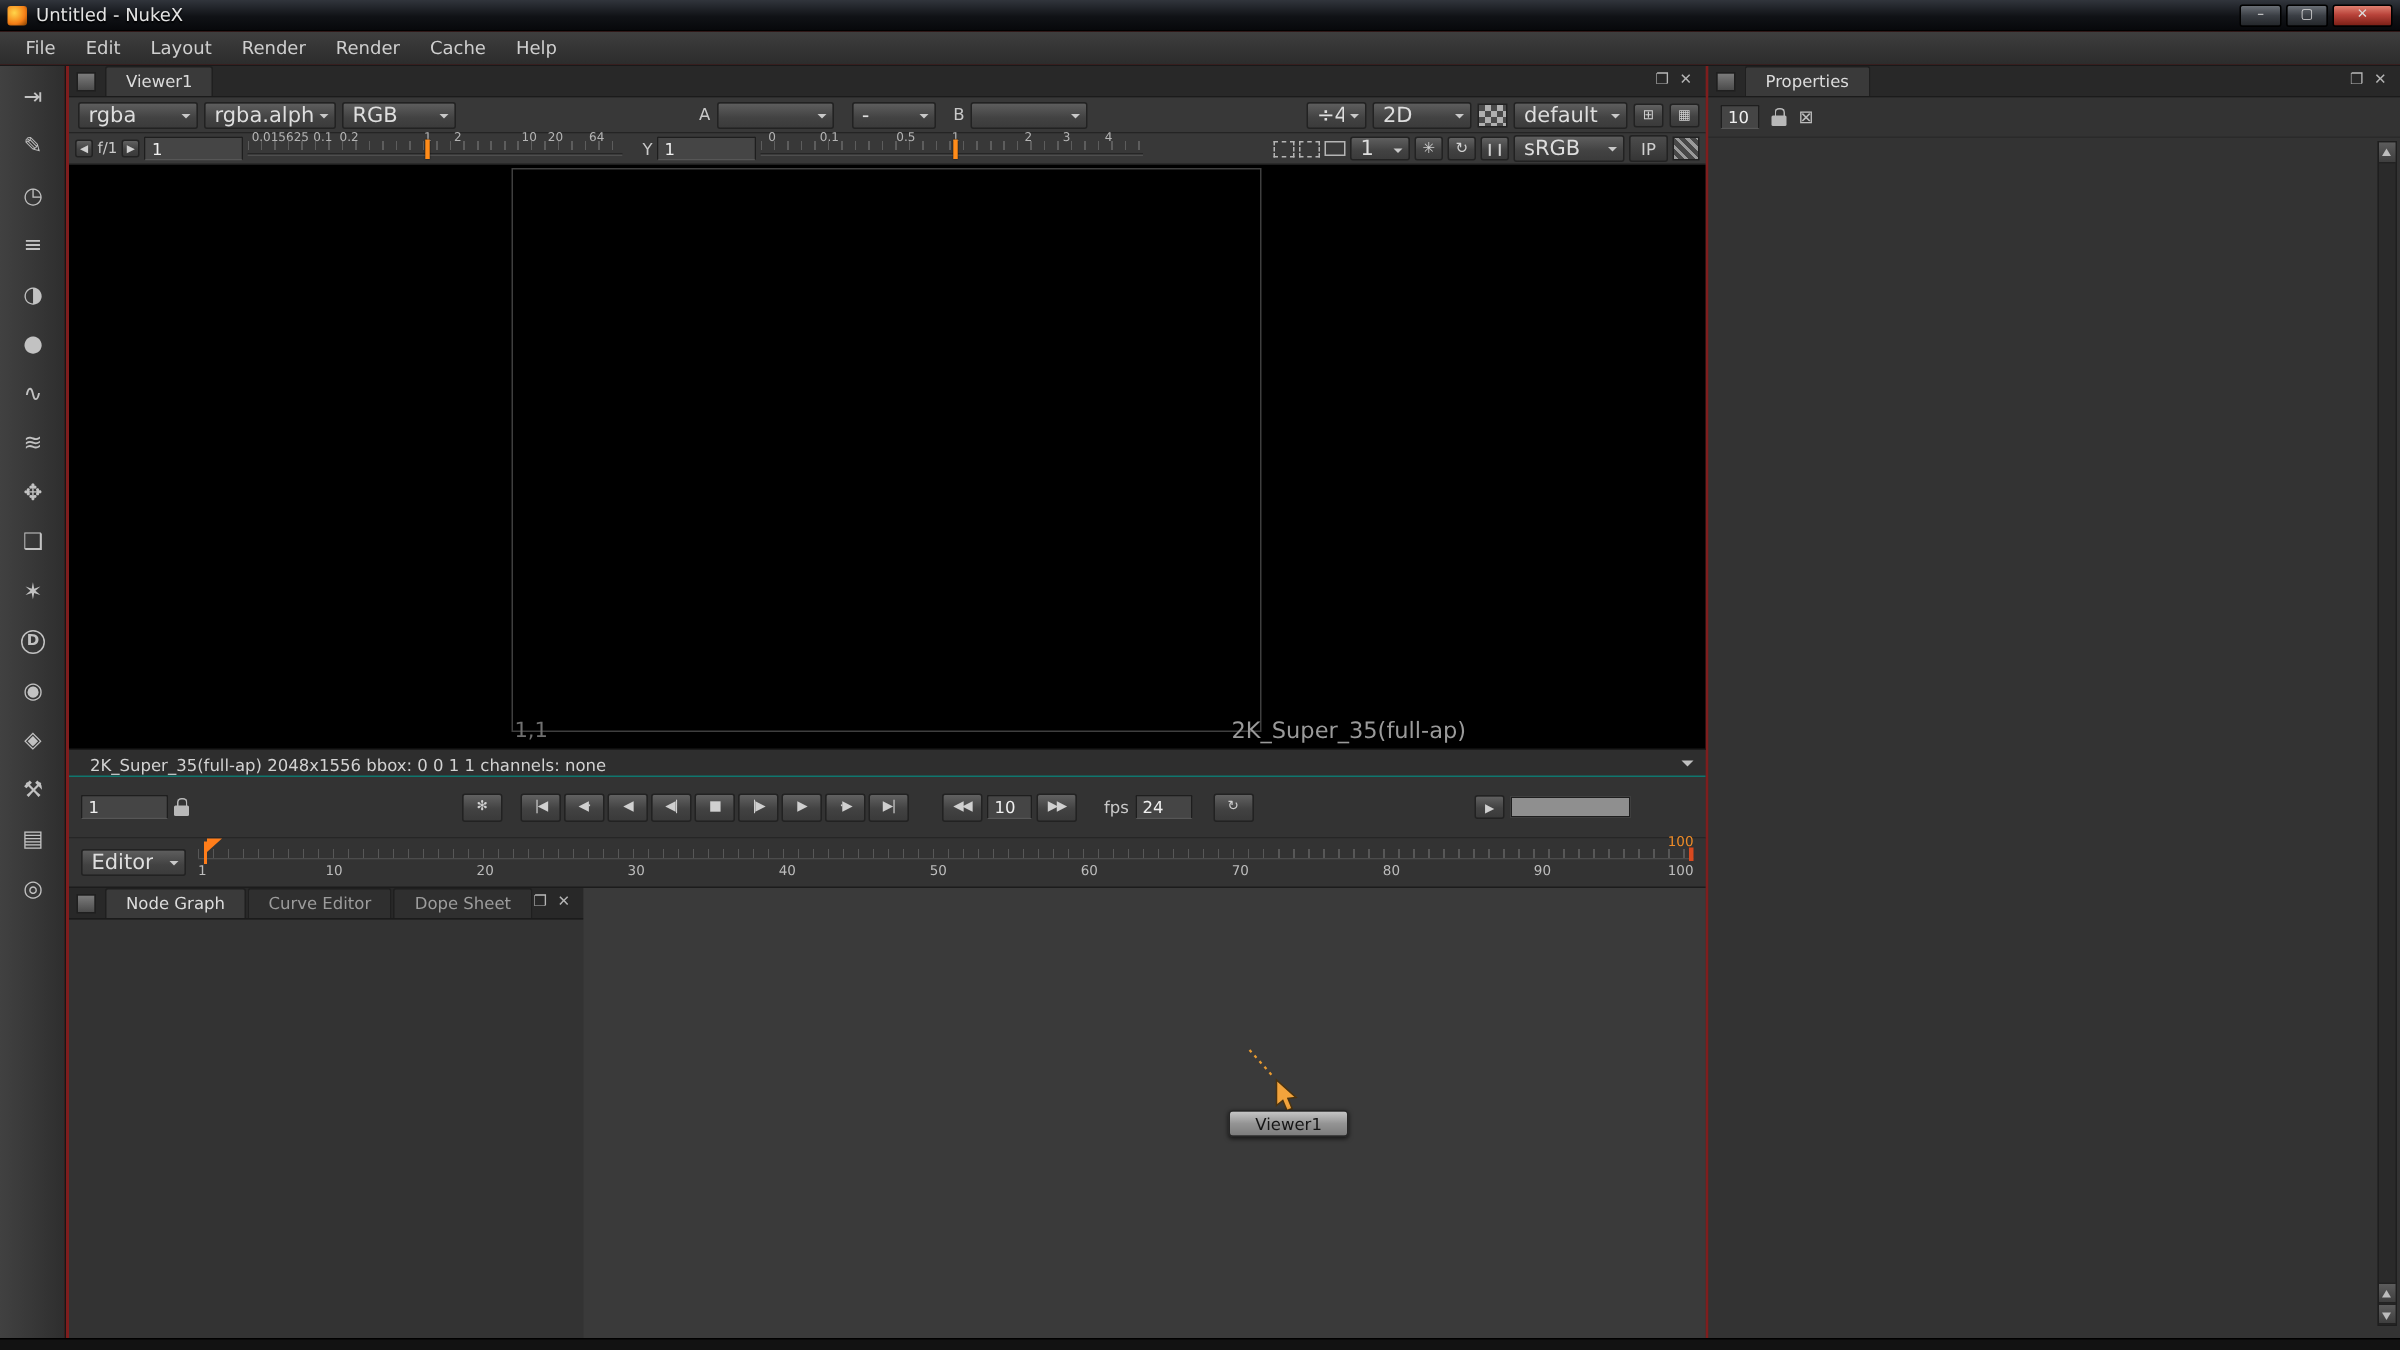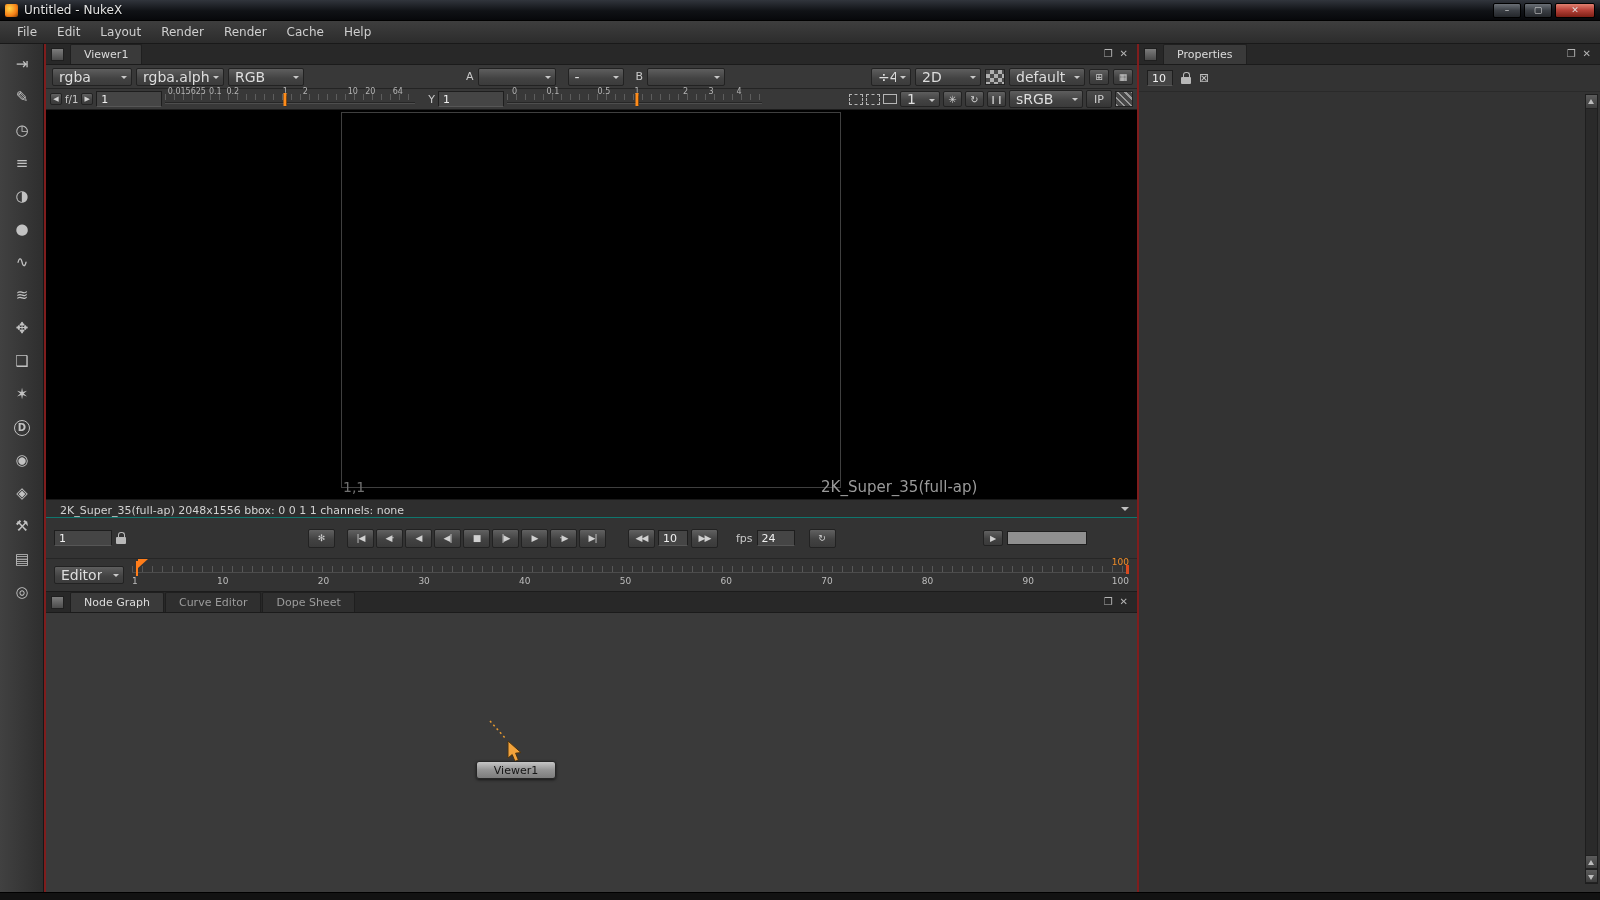--- a/index.html
+++ b/index.html
@@ -19,21 +19,21 @@
   .menu-item{font-size:12px;color:#cfcfcf;padding:3px 9px;border-radius:2px}
 
   
   .left-toolbar{position:absolute;left:0;top:44px;bottom:8px;width:44px;background:linear-gradient(90deg,#414141,#2e2e2e);border-right:1px solid #171717;padding-top:4px}
   .tool{width:44px;height:33px;display:flex;align-items:center;justify-content:center}
   .tglyph{font-size:15px;color:#c2c2c2;line-height:1}
   .tglyph.circled{border:1.5px solid #c2c2c2;border-radius:50%;width:16px;height:16px;font-size:10px;font-weight:bold;line-height:13px;text-align:center}
 
   .main-col{position:absolute;left:46px;top:44px;width:1091px;height:848px}
   .viewer-panel{position:absolute;left:0;right:0;top:0;height:548px;background:#333;display:flex;flex-direction:column}
-  .ng-panel{position:absolute;left:0;right:0;top:548px;height:300px;background:#333;display:flex;flex-direction:column}
+  .ng-panel{position:absolute;left:0;right:0;top:548px;height:300px;background:#333;display:flex;flex-direction:row}
 
   
   .tabbar{height:21px;background:#282828;display:flex;align-items:flex-end;gap:1px;padding:0 2px;border-bottom:1px solid #1b1b1b;flex:none}
   .grip{width:13px;height:13px;margin:0 5px 3px 3px;background:linear-gradient(#7c7c7c,#4b4b4b);border:1px solid #1f1f1f;flex:none}
   .tab{font-size:11px;color:#9c9c9c;background:#2f2f2f;border:1px solid #1f1f1f;border-bottom:none;padding:3px 13px;border-radius:2px 2px 0 0;white-space:nowrap}
   .tab.active{background:#3a3a3a;color:#dcdcdc}
   .tab-right{margin-left:auto;display:flex;gap:7px;align-items:center;padding:0 7px 5px 0}
   .ticon{font-size:10px;color:#b5b5b5;line-height:1}
 
   

